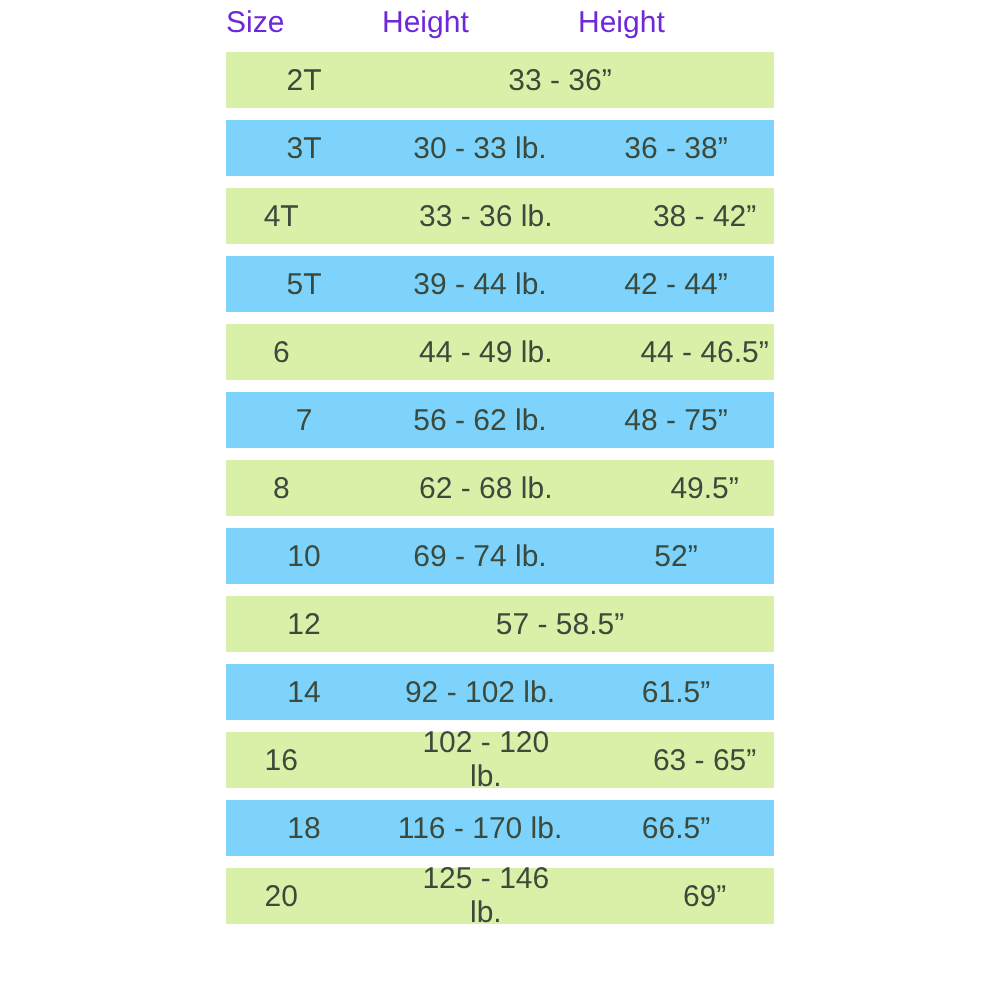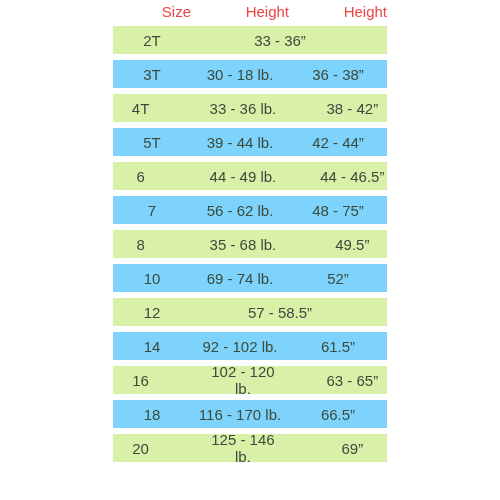--- a/index.html
+++ b/index.html
@@ -24,22 +24,22 @@
   }
 
   .chart-header {
     display: flex;
     height: 24px;
     align-items: center;
   }
 
   .chart-header .cell {
     font-size: 15px;
-    color: #ef4444;
-    text-align: right;
+    color: #6d28d9;
+    text-align: left;
     line-height: 24px;
   }
 
   .rows {
     position: absolute;
     top: 26px;
     left: 0;
     width: 100%;
   }
 
@@ -80,21 +80,21 @@
     <div class="cell col-height">Height</div>
   </div>
 
   <div class="rows" id="rows-container">
       <div class="chart-row green">
         <div class="cell col-size">2T</div>
         <div class="cell col-height">33 - 36”</div>
       </div>
       <div class="chart-row gray">
         <div class="cell col-size">3T</div>
-        <div class="cell col-weight">30 - 18 lb.</div>
+        <div class="cell col-weight">30 - 33 lb.</div>
         <div class="cell col-height">36 - 38”</div>
       </div>
       <div class="chart-row green">
         <div class="cell col-size">4T</div>
         <div class="cell col-weight">33 - 36 lb.</div>
         <div class="cell col-height">38 - 42”</div>
       </div>
       <div class="chart-row gray">
         <div class="cell col-size">5T</div>
         <div class="cell col-weight">39 - 44 lb.</div>
@@ -105,21 +105,21 @@
         <div class="cell col-weight">44 - 49 lb.</div>
         <div class="cell col-height">44 - 46.5”</div>
       </div>
       <div class="chart-row gray">
         <div class="cell col-size">7</div>
         <div class="cell col-weight">56 - 62 lb.</div>
         <div class="cell col-height">48 - 75”</div>
       </div>
       <div class="chart-row green">
         <div class="cell col-size">8</div>
-        <div class="cell col-weight">35 - 68 lb.</div>
+        <div class="cell col-weight">62 - 68 lb.</div>
         <div class="cell col-height">49.5”</div>
       </div>
       <div class="chart-row gray">
         <div class="cell col-size">10</div>
         <div class="cell col-weight">69 - 74 lb.</div>
         <div class="cell col-height">52”</div>
       </div>
       <div class="chart-row green">
         <div class="cell col-size">12</div>
         <div class="cell col-height">57 - 58.5”</div>

